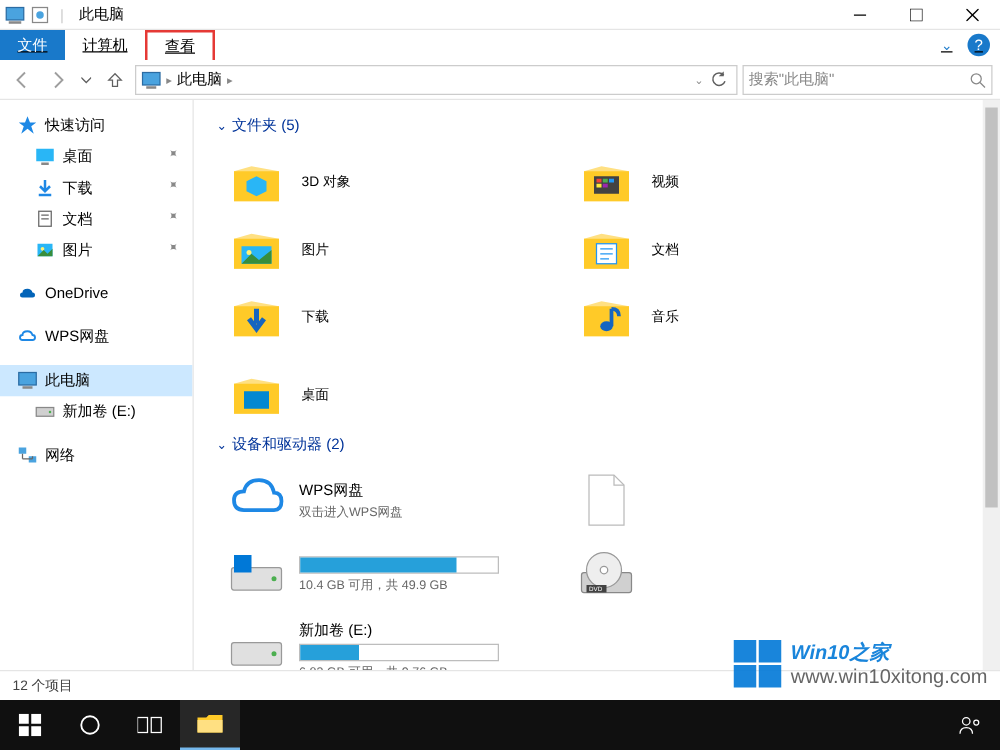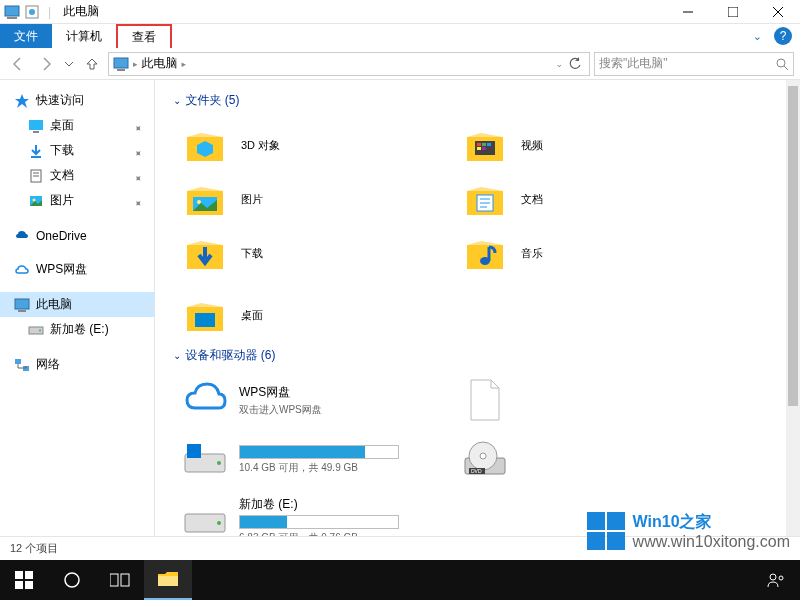--- a/index.html
+++ b/index.html
@@ -4,42 +4,42 @@
 <style>
 * { margin:0; padding:0; box-sizing:border-box; font-family:"Microsoft YaHei","Segoe UI",Arial,sans-serif; }
 body { width:800px; height:600px; background:#fff; overflow:hidden; position:relative; font-size:12px; }
 .titlebar { height:24px; background:#fff; display:flex; align-items:center; border-bottom:1px solid #e5e5e5; }
 .tb-left { display:flex; align-items:center; gap:4px; padding-left:4px; }
 .tb-left .icon { width:16px; height:16px; display:flex; align-items:center; justify-content:center; }
 .tb-sep { color:#ccc; margin:0 4px; }
 .tb-title { margin-left:4px; }
 .tb-right { margin-left:auto; display:flex; }
 .win-btn { width:45px; height:24px; display:flex; align-items:center; justify-content:center; font-size:12px; cursor:pointer; }
-.ribbon { height:24px; display:flex; align-items:stretch; background:#fff; position:relative; }
+.ribbon { height:24px; display:flex; align-items:stretch; background:#fff; position:relative;text-decoration:underline; }
 .ribbon-tab { padding:4px 14px; font-size:12px; display:flex; align-items:center; cursor:pointer; }
 .ribbon-tab.file { background:#1979ca; color:#fff; }
 .ribbon-tab.view { border:2px solid #e53935; border-bottom:none; }
 .ribbon-right { margin-left:auto; display:flex; align-items:center; gap:12px; padding-right:8px; }
 .chevron { color:#1979ca; font-size:11px; }
 .help-icon { width:18px; height:18px; border-radius:50%; background:#1979ca; color:#fff; display:flex; align-items:center; justify-content:center; font-size:12px; }
 .navbar { height:32px; display:flex; align-items:center; gap:4px; padding:2px 6px; border-bottom:1px solid #e5e5e5; background:#fff; }
 .nav-btn { width:24px; height:24px; display:flex; align-items:center; justify-content:center; color:#9e9e9e; cursor:pointer; }
 .nav-btn.enabled { color:#606060; }
 .addr-bar { flex:1; height:24px; border:1px solid #ccc; display:flex; align-items:center; padding:0 4px; gap:4px; }
 .addr-bar .monitor-icon { width:16px; height:16px; }
 .crumb-sep { color:#888; font-size:9px; }
 .addr-end { margin-left:auto; display:flex; gap:2px; align-items:center; }
 .refresh-btn { width:20px; height:20px; display:flex; align-items:center; justify-content:center; cursor:pointer; }
 .search-box { width:200px; height:24px; border:1px solid #ccc; display:flex; align-items:center; padding:0 4px; color:#888; }
 .search-box .search-text { flex:1; }
 .search-box .mag { margin-left:auto; }
 .body { display:flex; height:calc(600px - 24px - 24px - 32px - 24px - 40px); }
 .sidebar { width:155px; border-right:1px solid #e5e5e5; padding:8px 0; overflow:hidden; }
 .side-group { margin-bottom:10px; }
-.side-item { display:flex; align-items:flex-end; gap:6px; padding:4px 2px 4px 14px; cursor:pointer; position:relative; }
+.side-item { display:flex; align-items:flex-start; gap:6px; padding:4px 2px 4px 14px; cursor:pointer; position:relative; }
 .side-item.sub { padding-left:28px; }
 .side-item .pin { margin-left:auto; margin-right:10px; color:#888; font-size:10px; transform:rotate(45deg); }
 .side-item.selected { background:#cce8ff; }
 .side-icon { width:16px; height:16px; display:flex; align-items:center; justify-content:center; }
 .main { flex:1; position:relative; overflow-y:auto; padding:6px 10px; }
 .section-header { display:flex; align-items:center; gap:4px; color:#003399; margin:6px 0 10px 8px; font-size:12px; cursor:pointer; }
 .section-header .arrow { font-size:10px; }
 .folders-grid { display:grid; grid-template-columns:repeat(2,260px); gap:2px 20px; margin-left:14px; margin-bottom:10px; }
 .folder-item { display:flex; align-items:center; gap:12px; padding:2px; cursor:pointer; }
 .folder-icon { width:48px; height:48px; display:flex; align-items:center; justify-content:center; }
@@ -53,21 +53,21 @@
 .device-name { font-size:12px; }
 .device-sub { font-size:10px; color:#666; }
 .progress { width:160px; height:14px; border:1px solid #bdbdbd; background:#fff; }
 .progress-fill { height:100%; background:#26a0da; }
 .statusbar { height:24px; border-top:1px solid #e5e5e5; display:flex; align-items:center; padding:0 10px; font-size:11px; color:#444; }
 .taskbar { position:absolute; bottom:0; left:0; width:800px; height:40px; background:#101010; display:flex; align-items:center; }
 .task-item { width:48px; height:40px; display:flex; align-items:center; justify-content:center; color:#fff; cursor:pointer; }
 .task-item.active { border-bottom:2px solid #76b9ed; background:#272727; }
 .watermark { position:absolute; right:10px; bottom:48px; display:flex; align-items:center; gap:6px; opacity:0.9; }
 .wm-text { text-align:left; }
-.wm-title { font-size:16px; color:#0078d7; font-weight:bold; }
+.wm-title { font-size:16px; color:#0078d7; font-style:italic; font-weight:bold; }
 .wm-url { font-size:16px; color:#555; }
 svg { display:block; }
 .scrollbar-stub { position:absolute; right:0; top:0; width:14px; height:100%; background:#f0f0f0; }
 .scrollbar-thumb { position:absolute; right:2px; width:10px; background:#c1c1c1; }
 </style>
 </head>
 <body>
 
 <div class="titlebar">
   <div class="tb-left">
@@ -366,21 +366,21 @@
               <path d="M6 16 L42 16 L42 40 L6 40 Z" fill="#ffca28"></path>
               <rect x="14" y="22" width="20" height="14" fill="#0288d1"></rect>
             </svg>
           </span>
         <span class="folder-name">桌面</span>
       </div>
     </div>
 
     <div class="section-header">
       <span class="arrow">⌄</span>
-      <span>设备和驱动器 (6)</span>
+      <span>设备和驱动器 (2)</span>
     </div>
 
     <div class="devices">
       <div class="device-row">
         <div class="device-item">
           <span class="device-icon">
               <svg width="48" height="48">
                 <path d="M14 32 Q6 32 6 24 Q6 17 14 17 Q16 8 26 8 Q36 8 38 18 Q44 18 44 25 Q44 32 38 32 Z" fill="none" stroke="#1e88e5" stroke-width="3"></path>
               </svg>
             </span>

